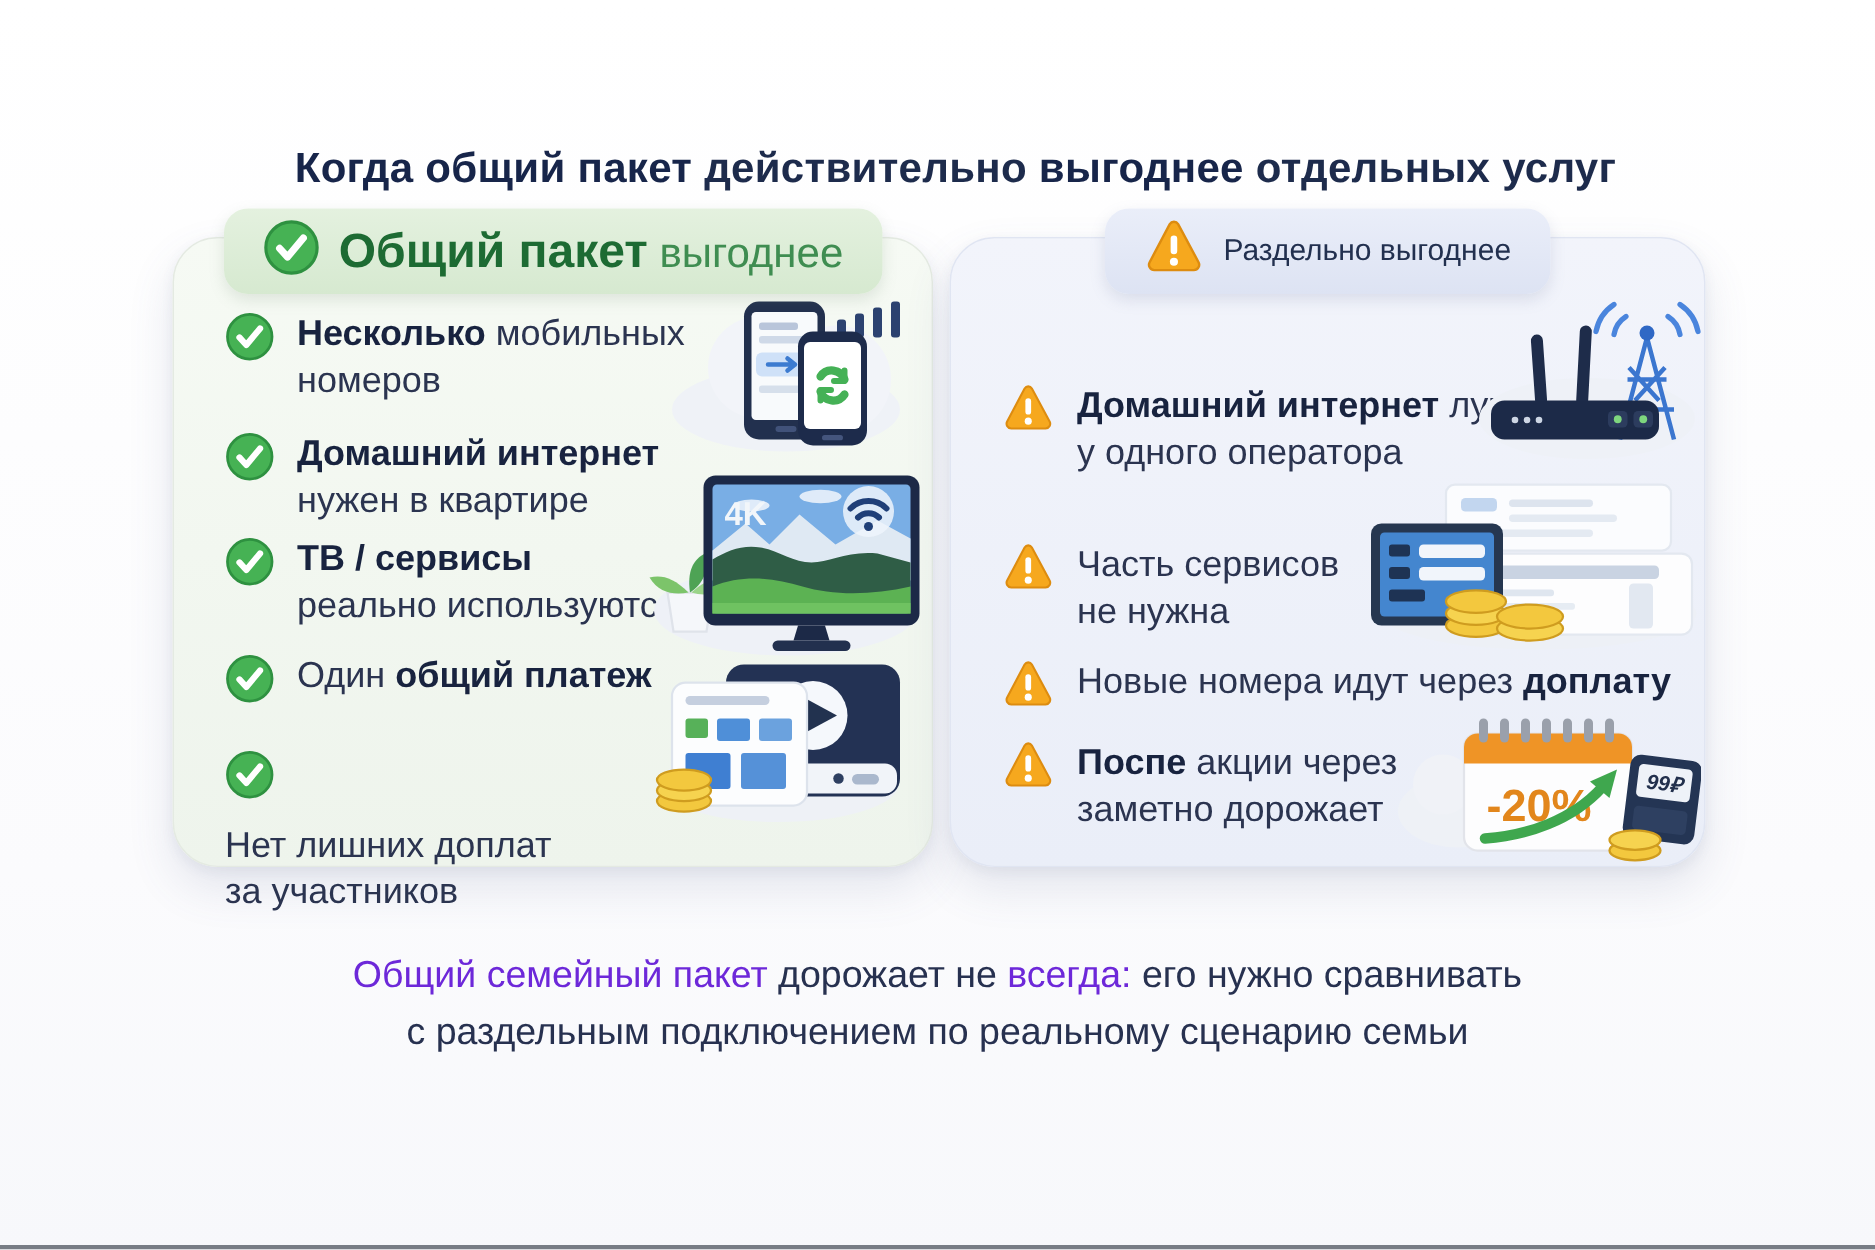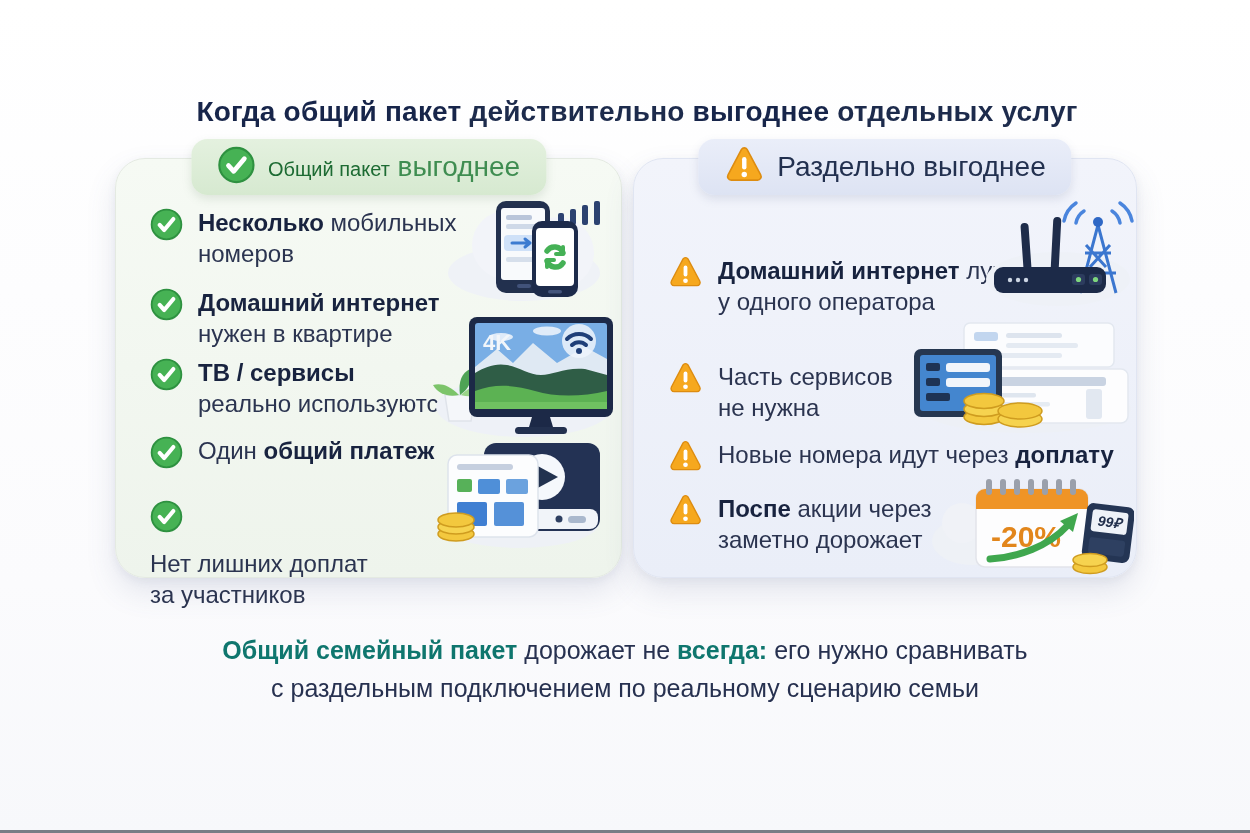--- a/index.html
+++ b/index.html
@@ -29,34 +29,34 @@
     background:linear-gradient(180deg,#f2f4fb 0%,#eaeef8 100%);
     border:1px solid #e0e5f2;
   }
   .pill{
     position:absolute;top:-20px;left:50%;transform:translateX(-50%);
     display:flex;align-items:center;gap:13px;
     padding:7px 26px;border-radius:16px;white-space:nowrap;z-index:3;
   }
   .pill-green{background:linear-gradient(180deg,#e4f1df 0%,#d6e9d0 100%);box-shadow:0 4px 10px rgba(110,140,110,.18);}
   .pill-blue{background:linear-gradient(180deg,#eaeef9 0%,#dde3f3 100%);box-shadow:0 4px 10px rgba(110,120,160,.18);}
-  .pill-green .pg-b{font-size:20px;font-weight:400;color:#1d6b33;}
+  .pill-green .pg-b{font-size:32px;font-weight:700;color:#1d6b33;}
   .pill-green .pg-r{font-size:28px;color:#3f8d51;}
-  .pill-blue .pb-t{font-size:28px;color:#22304f;}
+  .pill-blue .pb-t{font-size:20px;color:#22304f;}
   .item{position:absolute;left:34px;display:flex;align-items:flex-start;gap:15px;}
   .item .icn{flex:0 0 auto;margin-top:1px;line-height:0;}
   .item .txt{margin:0;font-size:24px;line-height:31px;color:#2b3450;}
   .txt .b{font-weight:700;color:#18233f;}
   .illo{position:absolute;z-index:1;}
   svg text{font-family:"Liberation Sans",sans-serif;}
   .footer{
     position:absolute;top:631px;left:0;width:100%;text-align:center;
     font-size:25px;line-height:38px;color:#273150;margin:0;
   }
-  .footer .b{font-weight:700;color:#0f766e;text-align:center;}
+  .footer .b{font-weight:400;color:#6d28d9;text-align:center;}
 </style>
 </head>
 <body>
 
 <h1 class="title"><span class="b">Когда общий пакет</span><span> действительно </span><span class="b">выгоднее</span><span> отдельных услуг</span></h1>
 
 <section class="card card-left">
 
   <div class="pill pill-green">
     <span class="icn">

